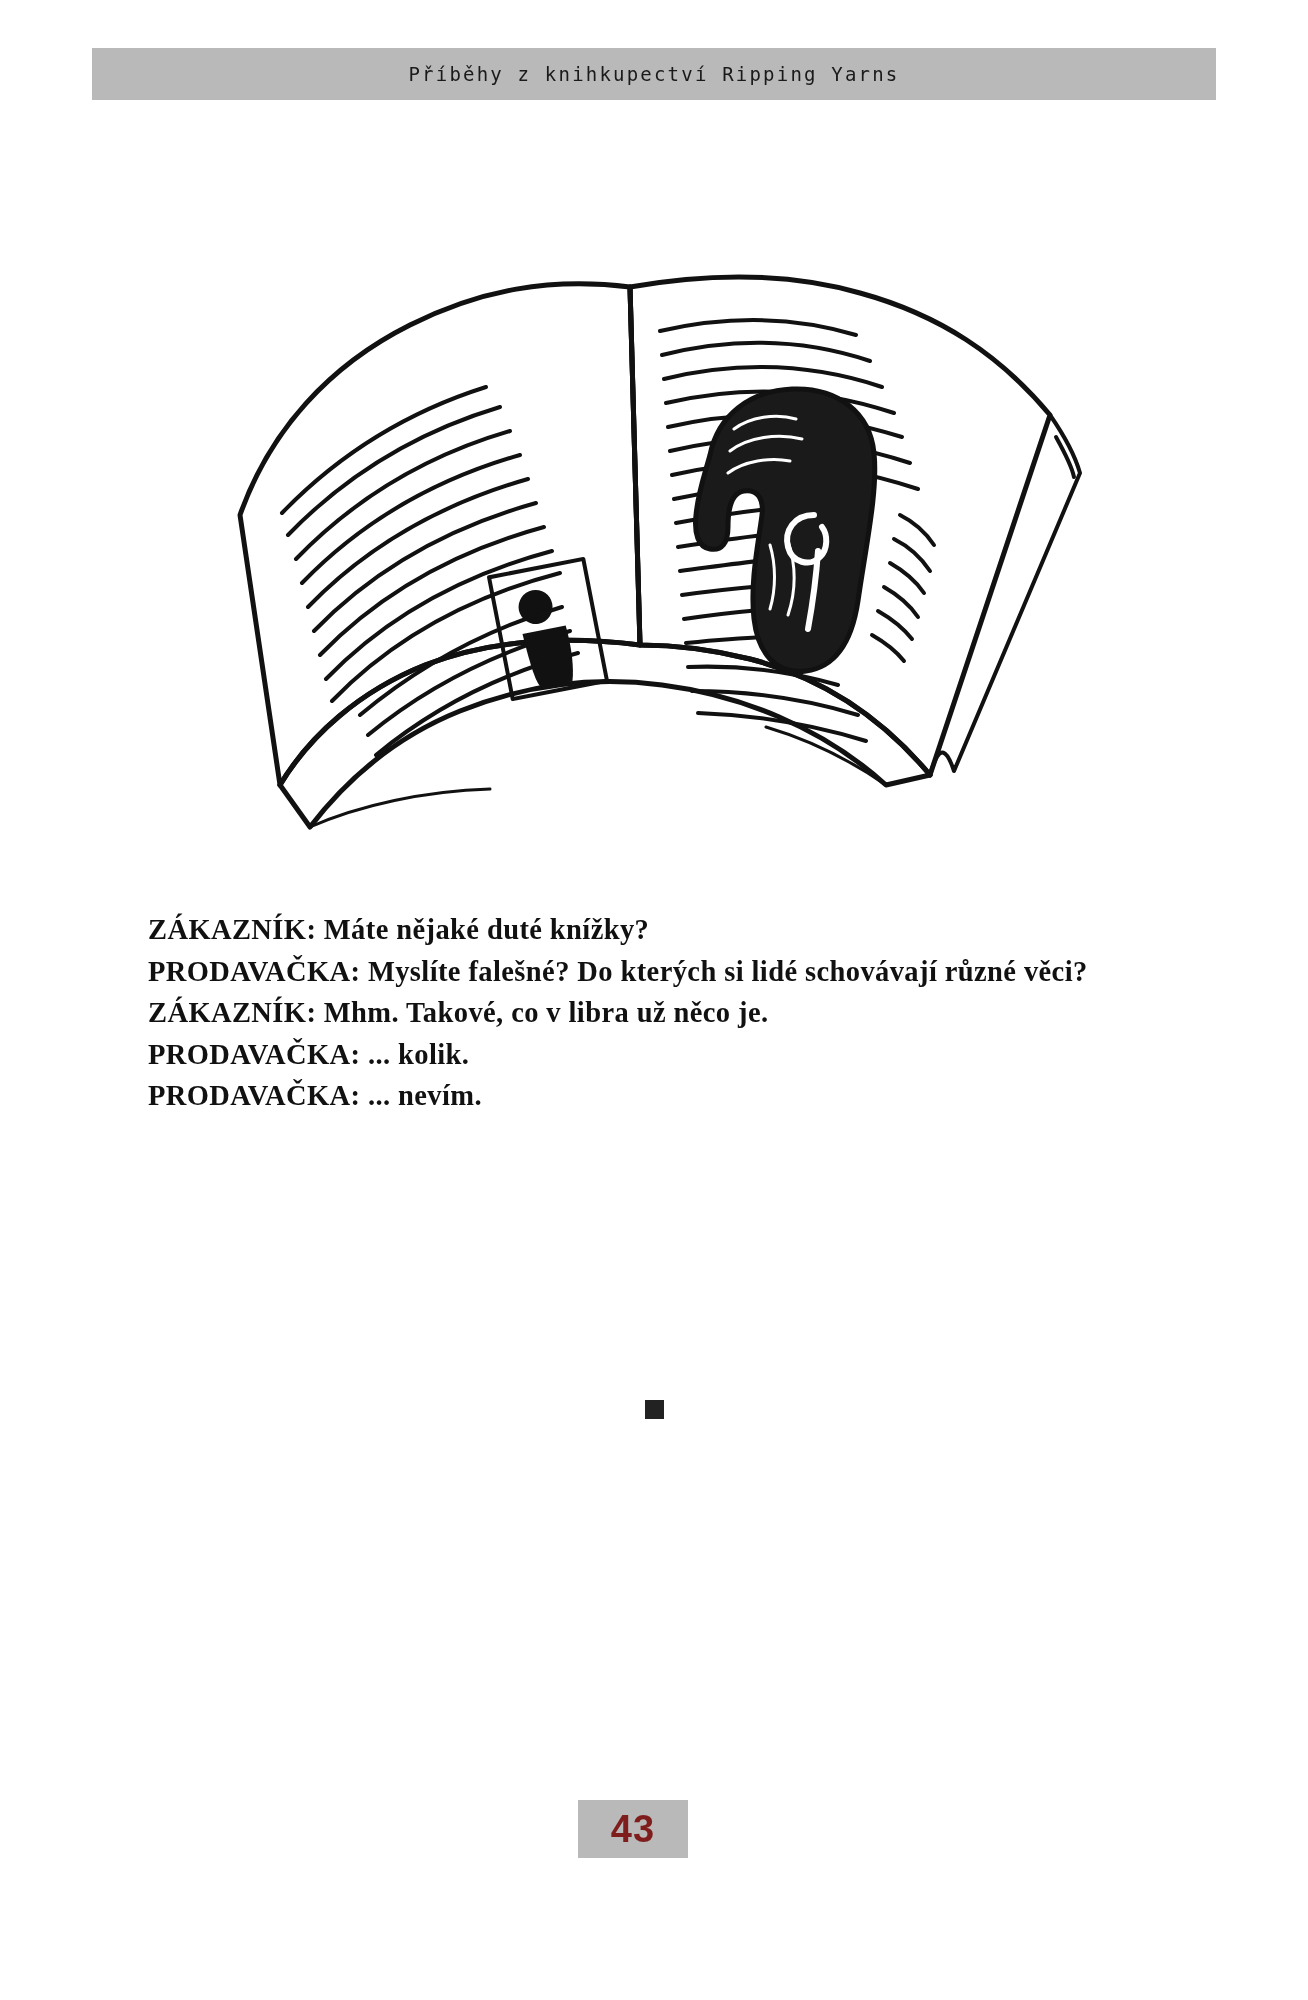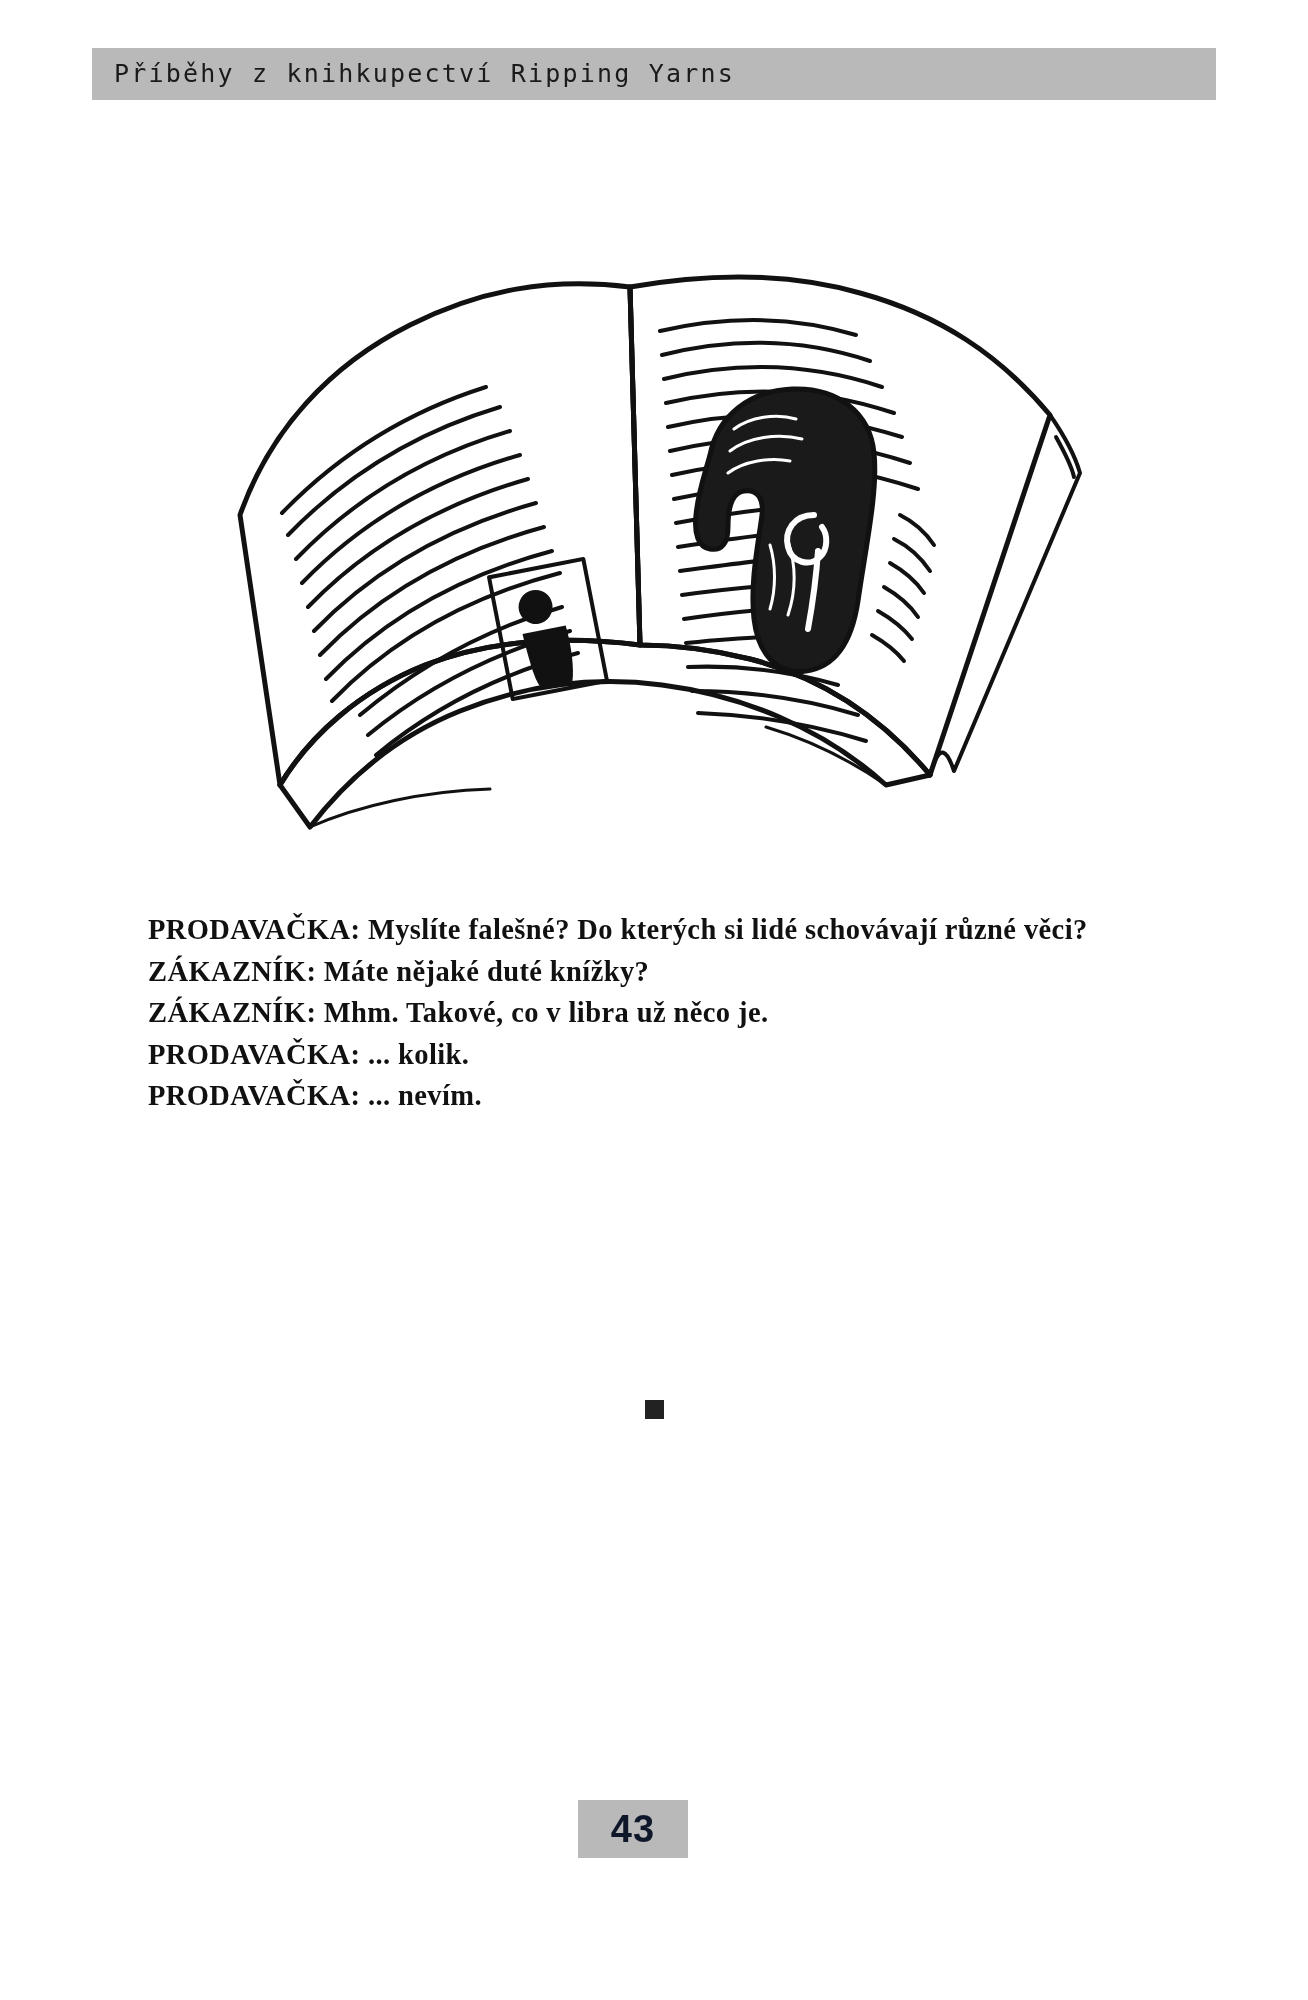--- a/index.html
+++ b/index.html
@@ -30,27 +30,26 @@
     height: 52px;
     background: #b9b9b9;
   }
   .header-title {
     position: absolute;
     left: 92px;
     top: 48px;
     width: 1124px;
     height: 52px;
     line-height: 52px;
-    text-align: left;
+    text-align: center;
     font-family: "DejaVu Sans Mono", monospace;
-    font-size: 25px;
+    font-size: 19px;
     letter-spacing: 2.2px;
     color: #1a1a1a;
     white-space: nowrap;
-    padding-left: 22px;
   }
   
   .illustration {
     position: absolute;
     left: 210px;
     top: 215px;
     width: 900px;
     height: 630px;
   }
   .illustration svg {
@@ -93,21 +92,21 @@
     background: #222222;
   }
   
   .folio {
     position: absolute;
     left: 578px;
     top: 1800px;
     width: 110px;
     height: 58px;
     background: #b9b9b9;
-    color: #0f172a;
+    color: #7f1d1d;
     font-family: "Liberation Sans", sans-serif;
     font-size: 38px;
     font-weight: bold;
     text-align: center;
     line-height: 58px;
     letter-spacing: 1px;
   }
 </style>
 </head>
 <body>
@@ -190,22 +189,22 @@
         <path d="M604 300 C584 300 574 316 578 332 C582 348 600 352 610 342 C618 334 618 320 612 312" stroke="#ffffff" stroke-width="6"></path>
         <path d="M608 336 C606 366 602 392 598 414" stroke="#ffffff" stroke-width="6"></path>
 
         <path d="M840 200 C858 226 866 244 870 258 L744 556 C738 538 730 524 720 560" stroke-width="4"></path>
         <path d="M846 222 C856 240 862 252 864 262"></path>
       </g>
     </svg>
   </div>
 
   <div class="dialogue dialogue-1">
+    <p class="speaker">ZÁKAZNÍK: Máte nějaké duté knížky?</p>
     <p class="speaker">PRODAVAČKA: Myslíte falešné? Do kterých si lidé schovávají různé věci?</p>
-    <p class="speaker">ZÁKAZNÍK: Máte nějaké duté knížky?</p>
     <p class="speaker">ZÁKAZNÍK: Mhm. Takové, co v libra už něco je.</p>
     <p class="speaker">PRODAVAČKA: ... kolik.</p>
     <p class="speaker">PRODAVAČKA: ... nevím.</p>
   </div>
 
   <div class="separator">
     <span class="sq"></span>
   </div>
 
 

